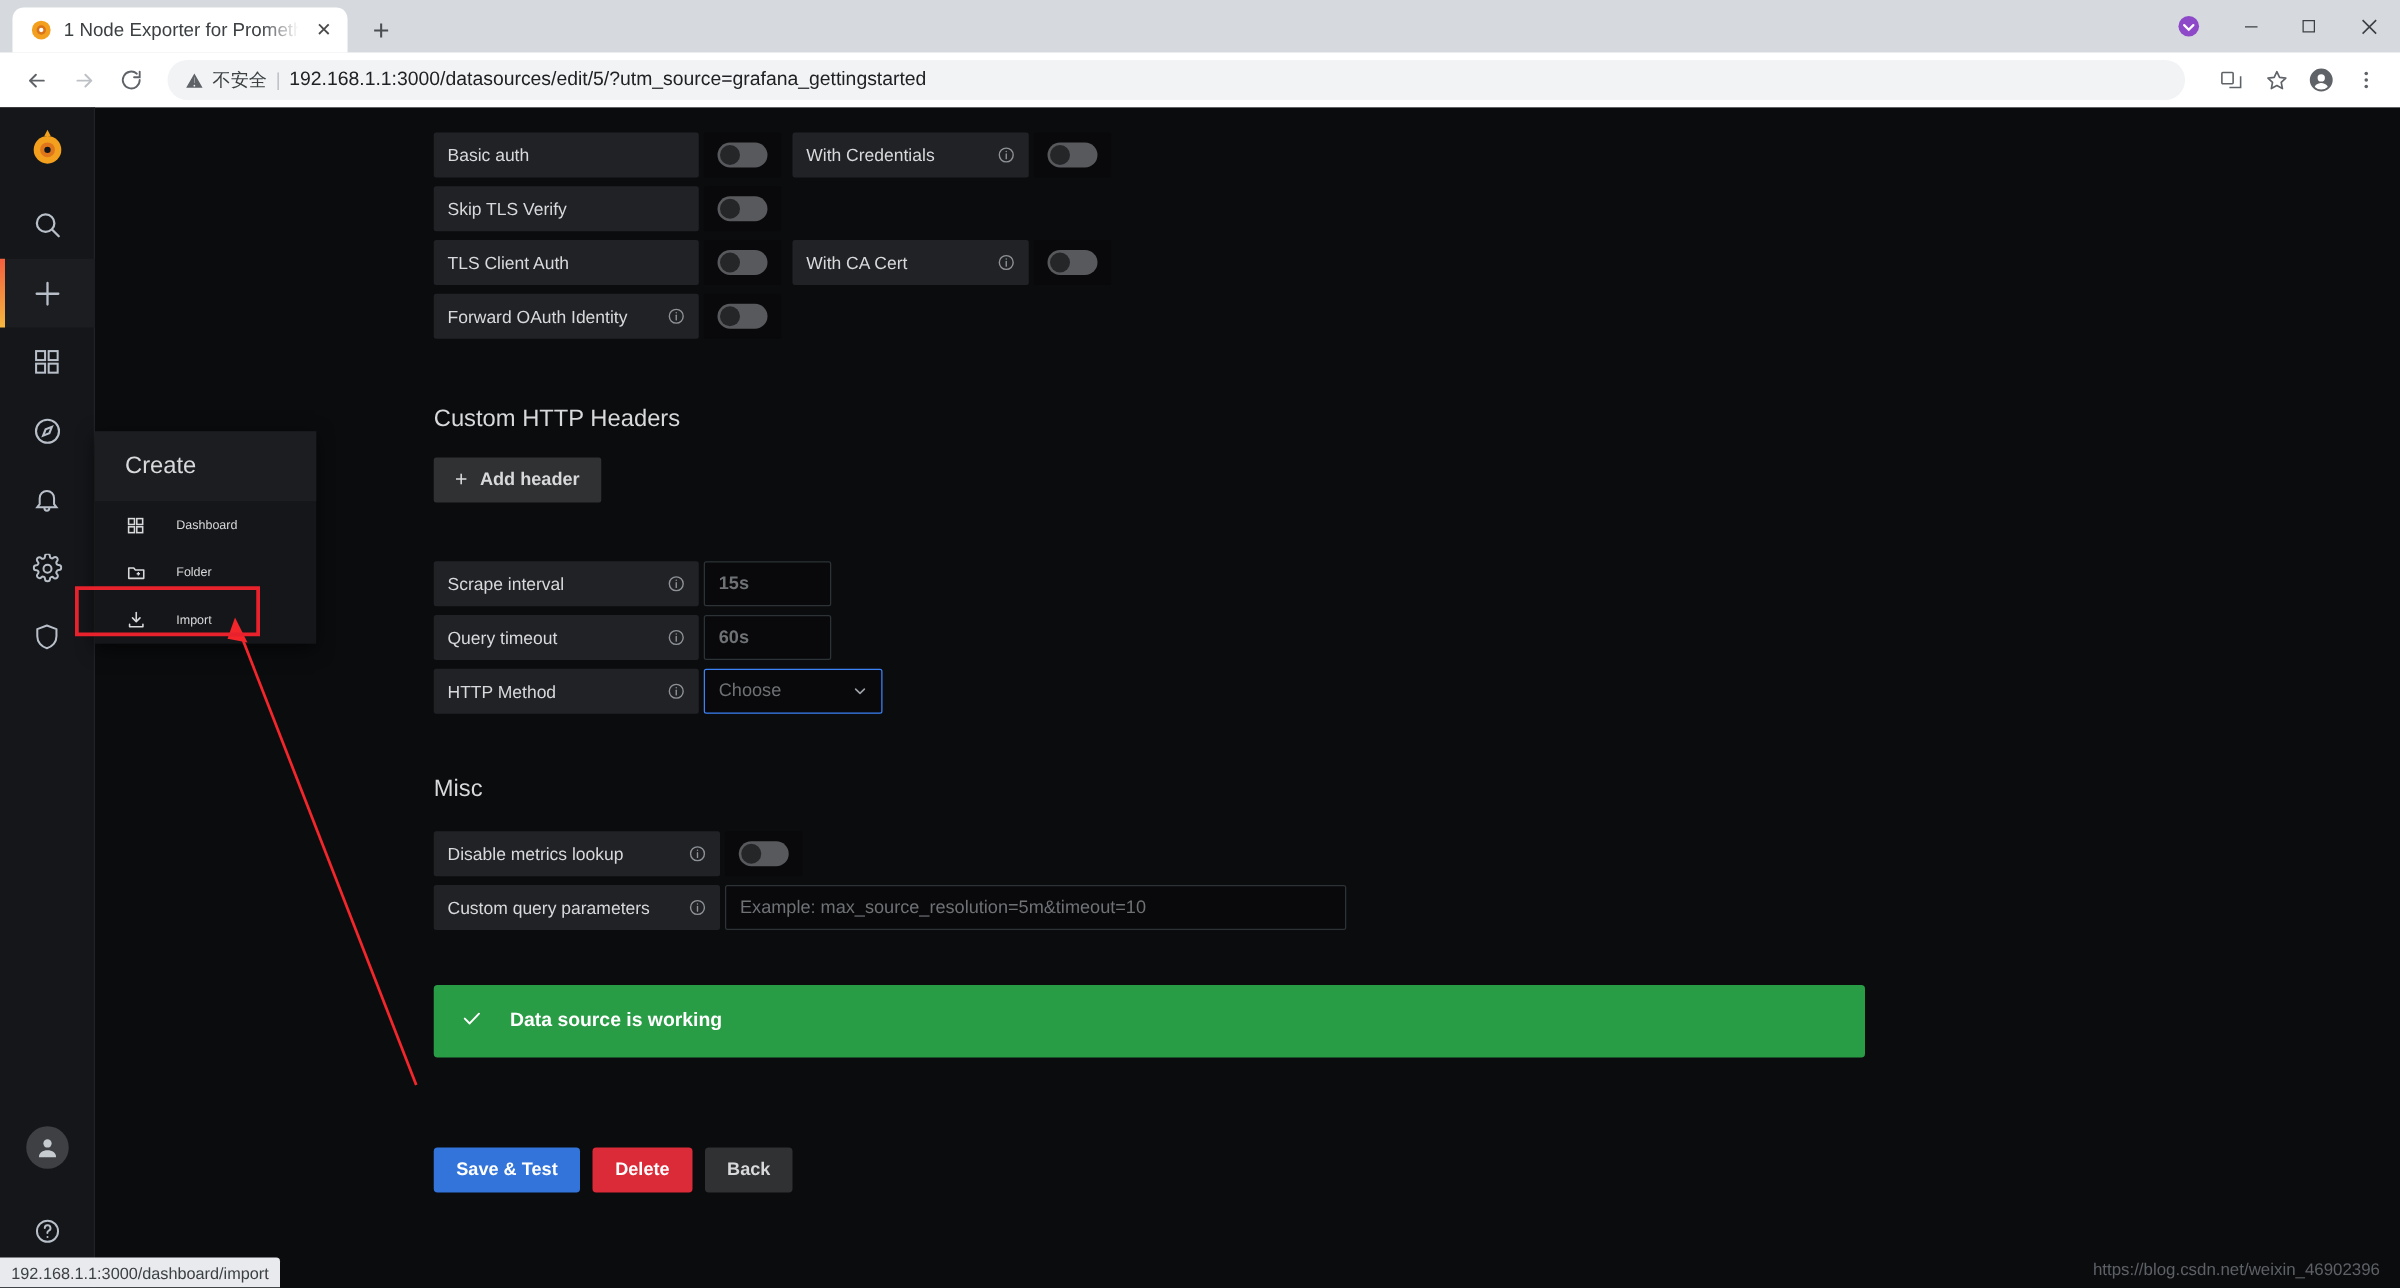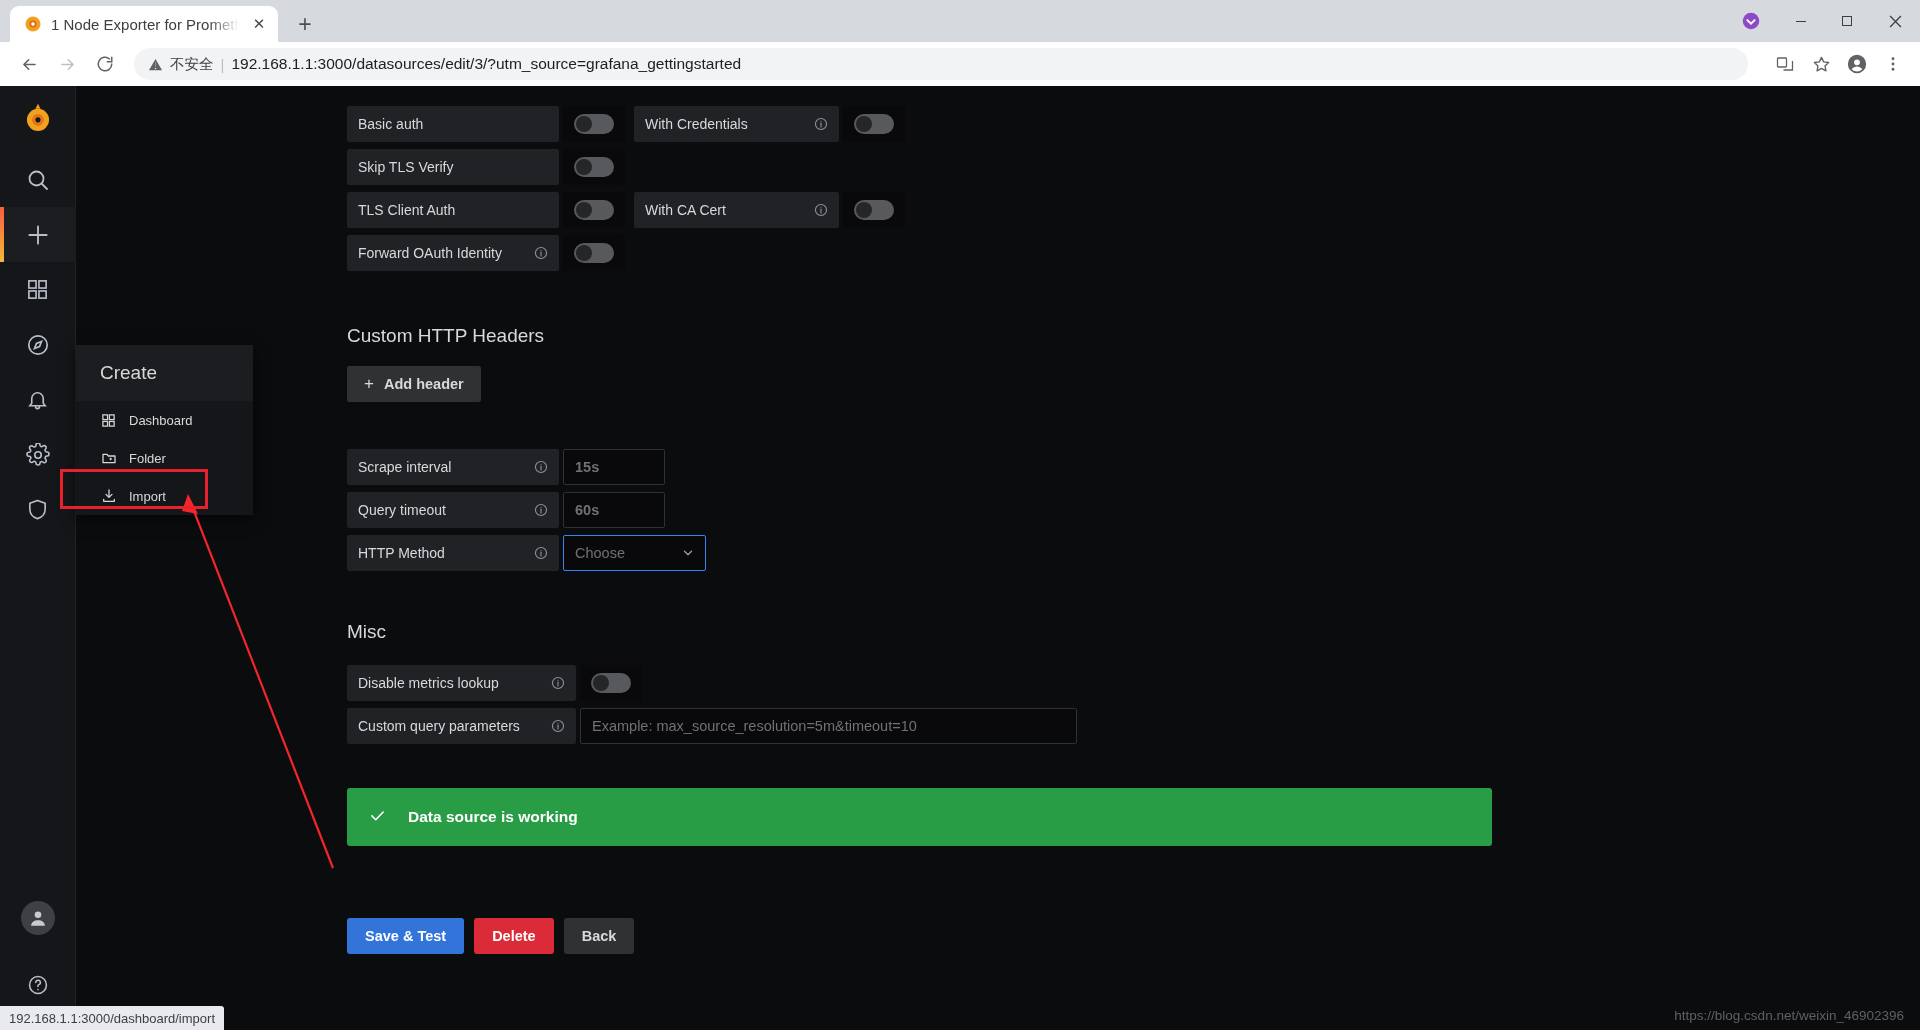--- a/index.html
+++ b/index.html
@@ -109,22 +109,22 @@
   
   .flyout {
     position: absolute; left: 76px; top: 259px; width: 177px;
     background: #141619; box-shadow: 0 4px 14px rgba(0,0,0,.6); z-index: 30;
   }
   .flyout-header {
     height: 56px; display: flex; align-items: center; padding-left: 24px;
     background: #1b1d20; font-size: 19px; color: #d8d9da; font-weight: 400;
   }
   .flyout-item {
-    height: 38px; display: flex; align-items: center; gap: 12px;
-    padding-left: 24px; color: #d8d9da; font-size: 13px;
+    height: 38px; display: flex; align-items: center; gap: 24px;
+    padding-left: 24px; color: #d8d9da; font-size: 10px;
   }
   .flyout-item .fi-icon {
     width: 17px; height: 17px; display: flex; align-items: center;
     justify-content: center; color: #d8d9da; flex: 0 0 17px;
   }
   .flyout-item.highlighted { position: relative; }
   .highlight-box {
     position: absolute; left: 60px; top: 383px; width: 148px; height: 40px;
     border: 3px solid #e8222c; z-index: 40; pointer-events: none;
   }
@@ -140,21 +140,21 @@
     background: #202226; border-radius: 2px; height: 36px;
     display: flex; align-items: center; padding: 0 11px;
     color: #d8d9da; font-size: 14px; white-space: nowrap;
   }
   .field-label .lbl-text { flex: 1 1 auto; }
   .info-icon {
     width: 14px; height: 14px; margin-left: 14px; flex: 0 0 14px;
     color: #8e9297; display: flex; align-items: center; justify-content: center;
   }
   .w-gate { width: 212px; }
-  .w-gate2 { width: 205px; }
+  .w-gate2 { width: 189px; }
   .w-misc { width: 229px; }
   .w-custom { width: 229px; }
 
   .toggle-cell {
     width: 62px; height: 36px; background: #09090b; border-radius: 2px;
     display: flex; align-items: center; justify-content: center;
     margin-left: 4px;
   }
   .toggle {
     width: 40px; height: 20px; border-radius: 10px; background: #58595c;
@@ -283,21 +283,21 @@
     </div>
 
     <div class="omnibox">
       <span class="warn-icon">
         <svg width="15" height="15" viewBox="0 0 24 24" fill="currentColor">
             <path d="M12 3L1.5 21h21L12 3zm0 5l.01 7H11.5l-.01-7H12zm0 9.3a1.1 1.1 0 1 1 0 2.2 1.1 1.1 0 0 1 0-2.2z"></path>
           </svg>
       </span>
       <span class="insecure-label">不安全</span>
       <span class="omni-sep">|</span>
-      <span class="omni-url">192.168.1.1:3000/datasources/edit/3/?utm_source=grafana_gettingstarted</span>
+      <span class="omni-url">192.168.1.1:3000/datasources/edit/5/?utm_source=grafana_gettingstarted</span>
     </div>
 
     <div class="omni-right">
       <div class="tb-icon">
         <svg width="18" height="18" viewBox="0 0 24 24" fill="none" stroke="currentColor" stroke-width="1.7">
             <rect x="2" y="4" width="12" height="12" rx="1"></rect>
             <path d="M10 20h12V8"></path>
           </svg>
       </div>
       <div class="tb-icon">

